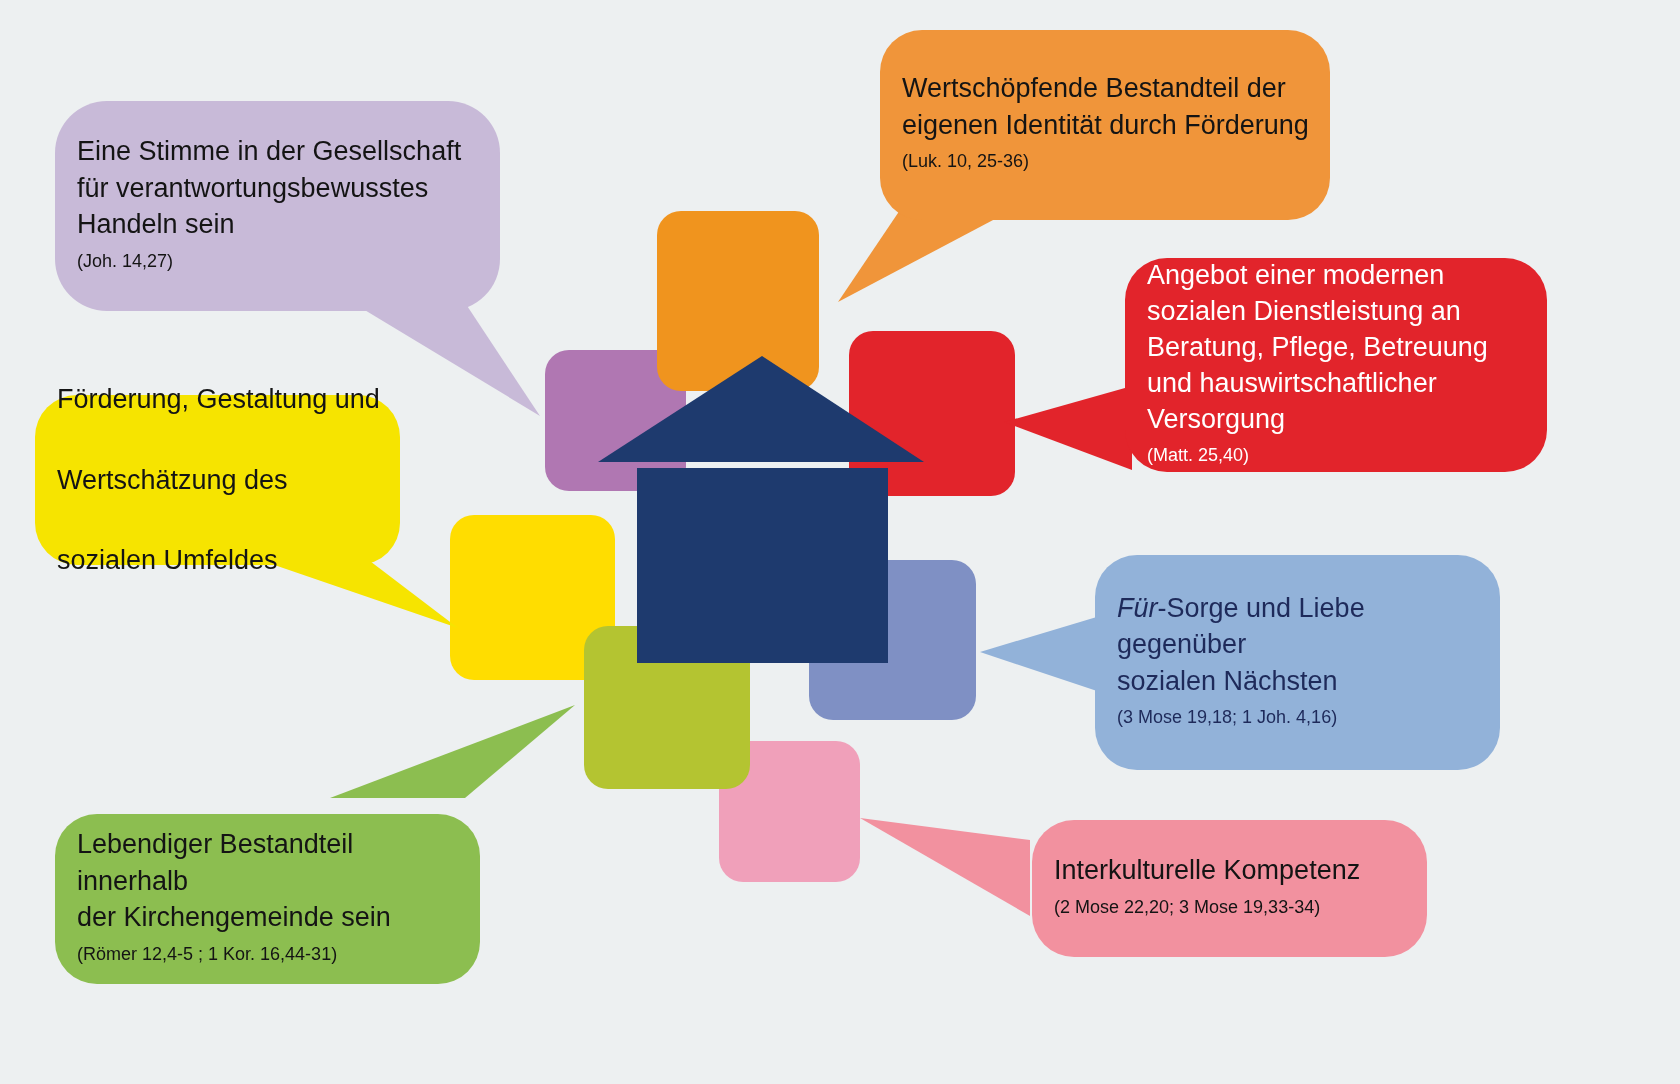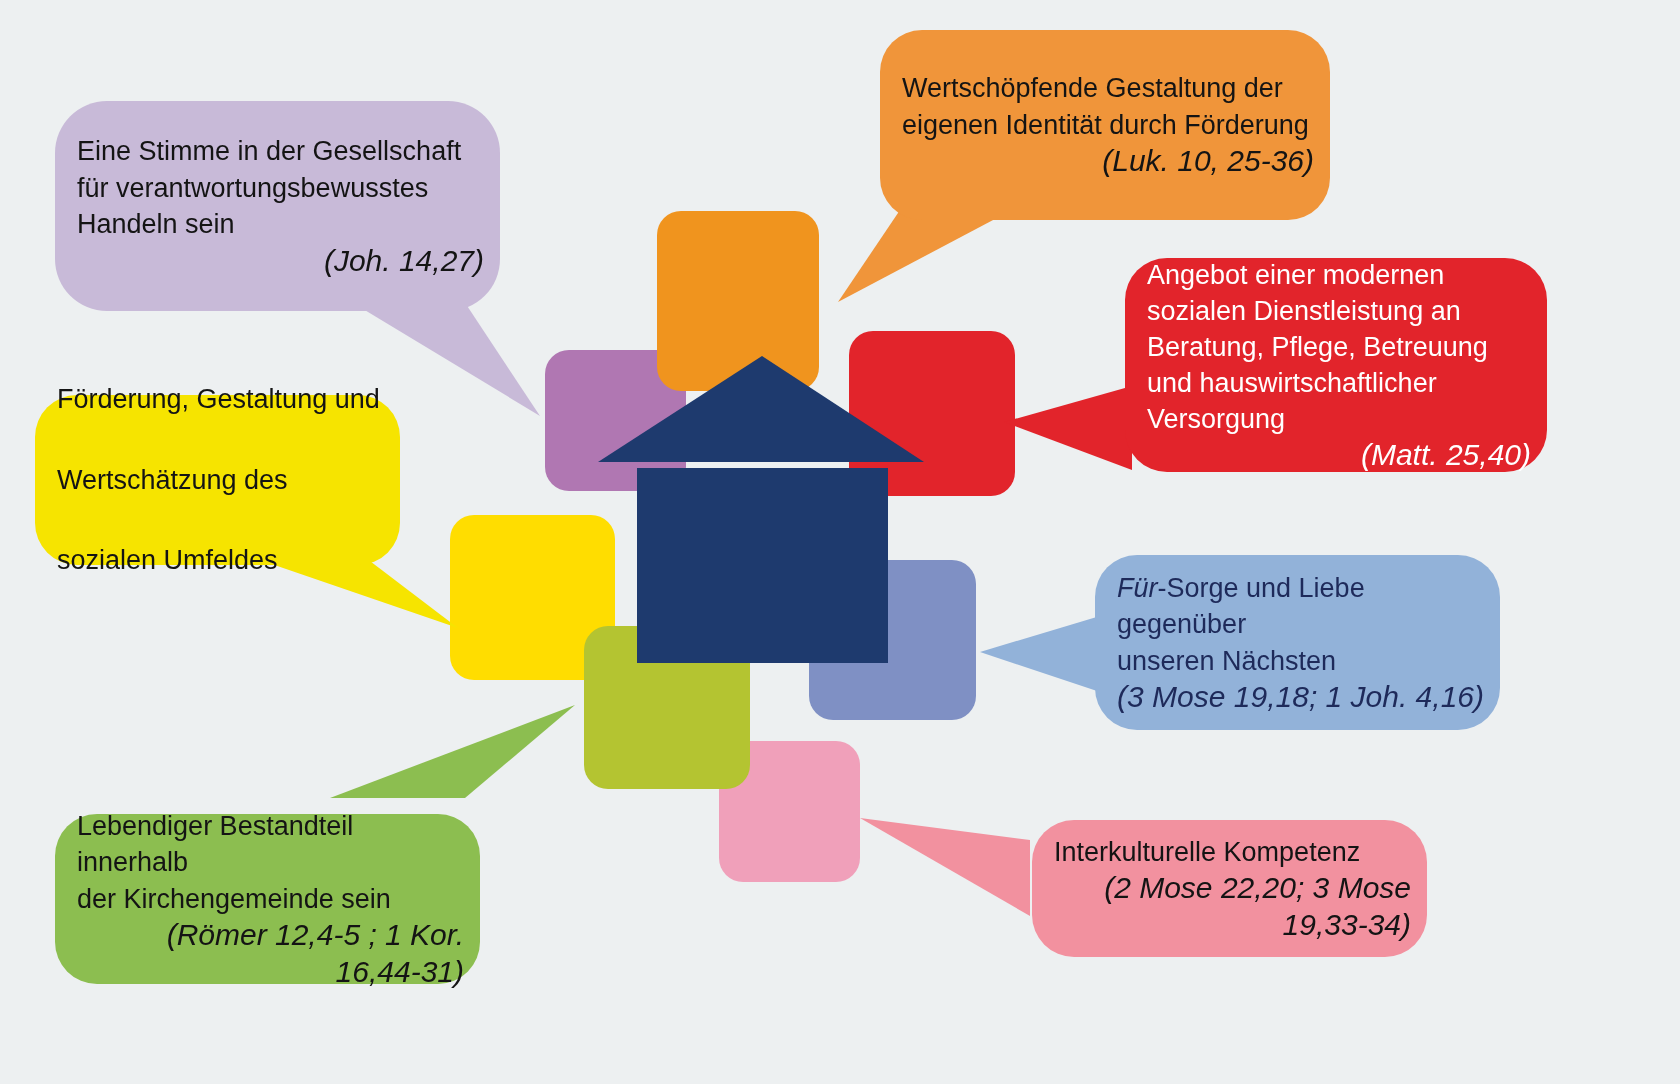--- a/index.html
+++ b/index.html
@@ -20,28 +20,28 @@
   
   .overlay { position: absolute; left: 0; top: 0; width: 1680px; height: 1084px; pointer-events: none; }
 
   
   .bubble {
     position: absolute;
     display: flex; flex-direction: column; justify-content: center;
     padding: 8px 16px 8px 22px;
     font-size: 27px; line-height: 36.5px;
   }
-  .bubble .ref { font-style: italic; font-size: 30px; text-align: right; }
+  .bubble .ref { font-size: 18px; }
   .it { font-style: italic; }
 
   .bubble-lavender { left: 55px;   top: 85px;  width: 445px; height: 210px; border-radius: 52px; }
   .bubble-orange   { left: 880px;  top: 30px;  width: 450px; height: 190px; border-radius: 42px; }
   .bubble-red      { left: 1125px; top: 258px; width: 422px; height: 214px; border-radius: 42px; line-height: 36px; }
   .bubble-yellow   { left: 35px;   top: 395px; width: 365px; height: 170px; border-radius: 42px; gap: 44px; }
-  .bubble-blue     { left: 1095px; top: 555px; width: 405px; height: 175px; border-radius: 42px; }
+  .bubble-blue     { left: 1095px; top: 555px; width: 405px; height: 215px; border-radius: 42px; }
   .bubble-green    { left: 55px;   top: 790px; width: 425px; height: 170px; border-radius: 42px; }
   .bubble-pink     { left: 1032px; top: 820px; width: 395px; height: 137px; border-radius: 42px; }
 </style>
 </head>
 <body>
 
 <div class="canvas" style="background-color: rgb(237, 240, 241);">
 
   <div class="sq sq-yellow" style="background-color: rgb(255, 221, 0);"></div>
   <div class="sq sq-purple" style="background-color: rgb(176, 119, 178);"></div>
@@ -65,21 +65,21 @@
   </svg>
 
   <div class="bubble bubble-lavender" style="background-color: rgb(200, 186, 216); color: rgb(20, 20, 20); margin-top: 16px;">
     <div class="line">Eine Stimme in der Gesellschaft</div>
     <div class="line">für verantwortungsbewusstes</div>
     <div class="line">Handeln sein</div>
     <div class="line ref">(Joh. 14,27)</div>
   </div>
 
   <div class="bubble bubble-orange" style="background-color: rgb(240, 149, 58); color: rgb(20, 20, 20);">
-    <div class="line">Wertschöpfende Gestaltung der</div>
+    <div class="line">Wertschöpfende Bestandteil der</div>
     <div class="line">eigenen Identität durch Förderung</div>
     <div class="line ref">(Luk. 10, 25-36)</div>
   </div>
 
   <div class="bubble bubble-red" style="background-color: rgb(226, 36, 43); color: rgb(255, 255, 255);">
     <div class="line">Angebot einer modernen</div>
     <div class="line">sozialen Dienstleistung an</div>
     <div class="line">Beratung, Pflege, Betreuung</div>
     <div class="line">und hauswirtschaftlicher</div>
     <div class="line">Versorgung</div>
@@ -87,21 +87,21 @@
   </div>
 
   <div class="bubble bubble-yellow" style="background-color: rgb(246, 228, 0); color: rgb(20, 20, 20);">
     <div class="line">Förderung, Gestaltung und</div>
     <div class="line">Wertschätzung des</div>
     <div class="line">sozialen Umfeldes</div>
   </div>
 
   <div class="bubble bubble-blue" style="background-color: rgb(146, 178, 217); color: rgb(30, 42, 90);">
     <div class="line"><span class="it">Für</span><span>-Sorge und Liebe gegenüber</span></div>
-    <div class="line">unseren Nächsten</div>
+    <div class="line">sozialen Nächsten</div>
     <div class="line ref">(3 Mose 19,18; 1 Joh. 4,16)</div>
   </div>
 
   <div class="bubble bubble-green" style="background-color: rgb(140, 190, 80); color: rgb(20, 20, 20); margin-top: 24px;">
     <div class="line">Lebendiger Bestandteil innerhalb</div>
     <div class="line">der Kirchengemeinde sein</div>
     <div class="line ref">(Römer 12,4-5 ; 1 Kor. 16,44-31)</div>
   </div>
 
   <div class="bubble bubble-pink" style="background-color: rgb(242, 145, 159); color: rgb(20, 20, 20);">

